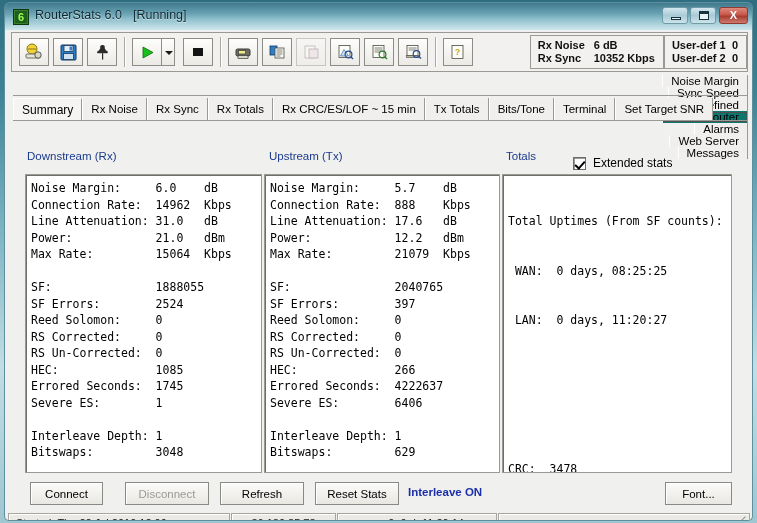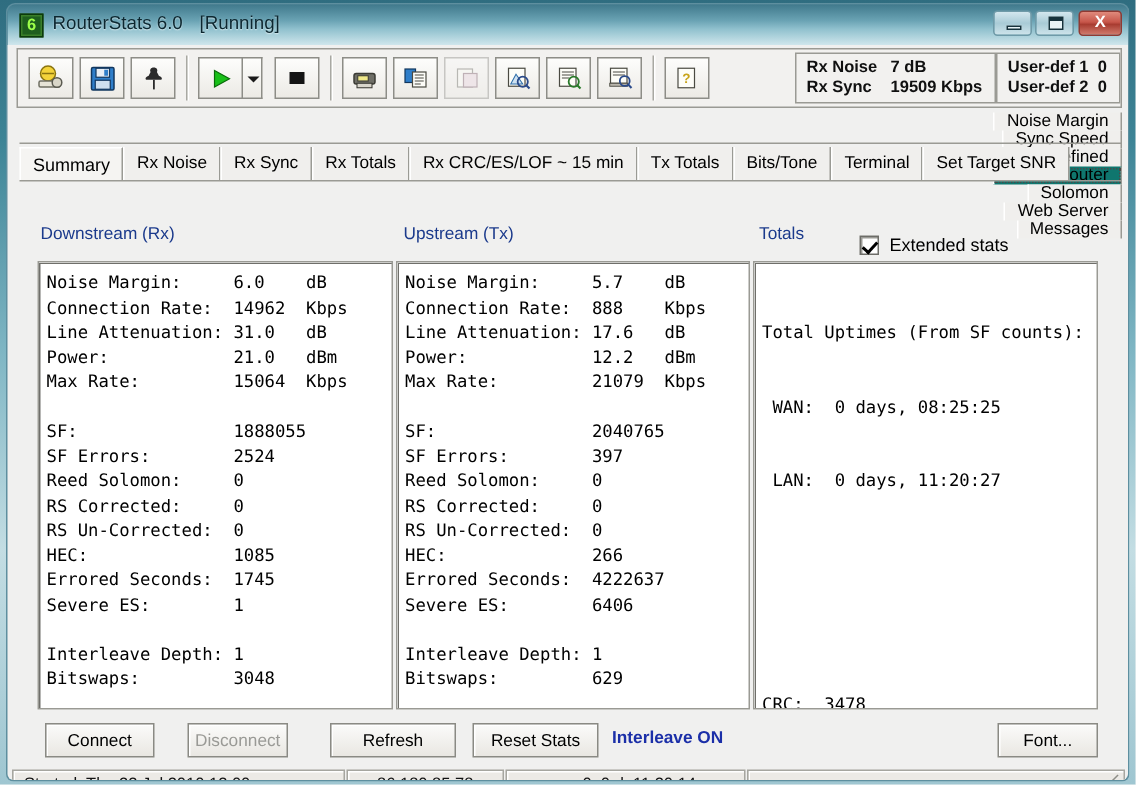--- a/index.html
+++ b/index.html
@@ -257,21 +257,21 @@
     position: absolute; top: 0; height: 23px;
     border: 1px solid #8a8a84;
     background: linear-gradient(180deg,#fbfbfa 0%, #e9e7e2 100%);
     font-size: 11.5px; color: #000;
     display: flex; align-items: center; justify-content: center;
     cursor: pointer;
     box-shadow: inset 1px 1px 0 #ffffff;
   }
   .btn.disabled { color: #9a9a96; cursor: default; }
   #btn-connect  { left: 5px;   width: 73px; }
-  #btn-disc     { left: 100px; width: 67px; }
+  #btn-disc     { left: 100px; width: 84px; }
   #btn-refresh  { left: 195px; width: 84px; }
   #btn-reset    { left: 290px; width: 84px; }
   #btn-font     { left: 640px; width: 67px; }
   #interleave {
     position: absolute; left: 383px; top: 4px;
     font: bold 11.5px "Liberation Sans", sans-serif;
     color: #1b2fa8; white-space: nowrap;
   }
 
   
@@ -447,25 +447,25 @@
               <text x="7.5" y="11" font-size="9" font-family="Liberation Sans, sans-serif" font-weight="bold" fill="#c8a41a" text-anchor="middle">?</text>
             </svg>
           </span>
         </div>
       </div>
 
       <div id="tb-status">
         <div class="tb-stat-box">
           <div class="tb-stat-row">
             <span class="lbl">Rx Noise</span>
-            <span>7 dB</span>
+            <span>6 dB</span>
           </div>
           <div class="tb-stat-row">
             <span class="lbl">Rx Sync</span>
-            <span>19509 Kbps</span>
+            <span>10352 Kbps</span>
           </div>
         </div>
         <div class="tb-stat-box">
           <div class="tb-stat-row">
             <span class="lbl2">User-def 1</span>
             <span>0</span>
           </div>
           <div class="tb-stat-row">
             <span class="lbl2">User-def 2</span>
             <span>0</span>
@@ -481,21 +481,21 @@
         <div class="tab">
           <span>Sync Speed</span>
         </div>
         <div class="tab">
           <span>User-Defined</span>
         </div>
         <div class="tab selected">
           <span>Telnet Router</span>
         </div>
         <div class="tab">
-          <span>Solomon</span>
+          <span>Alarms</span>
         </div>
         <div class="tab">
           <span>Web Server</span>
         </div>
         <div class="tab">
           <span>Messages</span>
         </div>
       </div>
     <div class="tabrow-underline" style="top:65px;"></div>
 

